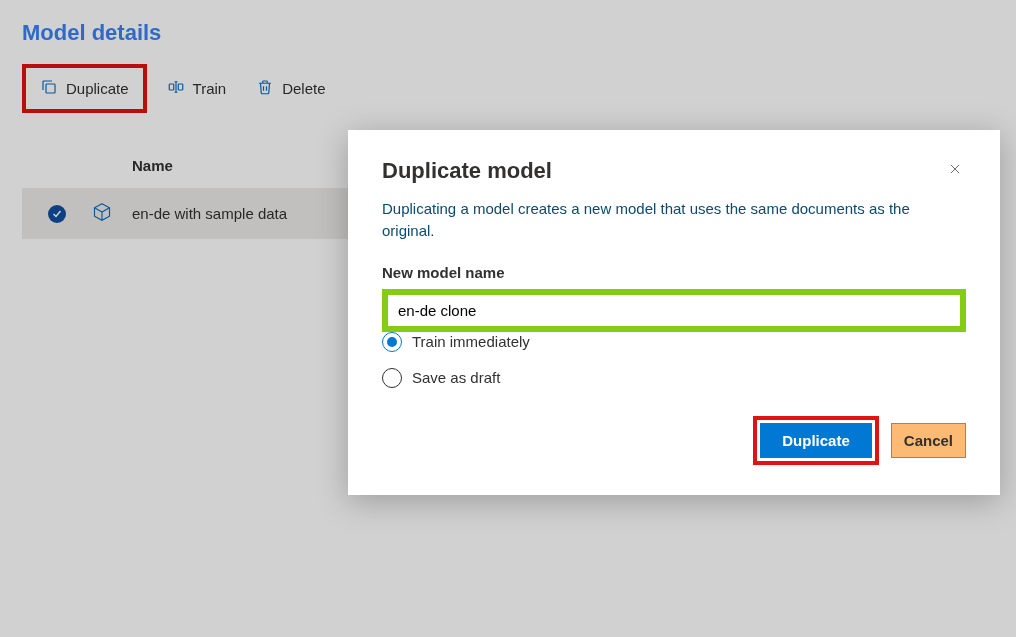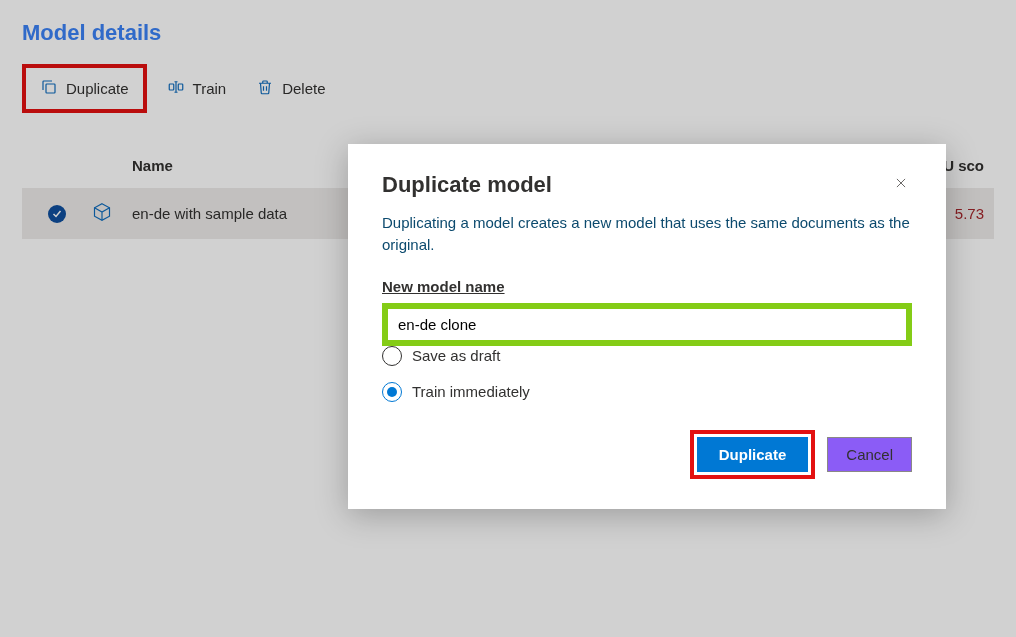--- a/index.html
+++ b/index.html
@@ -79,22 +79,22 @@
     position: absolute;
     inset: 0;
     background: rgba(0,0,0,0.18);
     display: flex;
     align-items: center;
     justify-content: center;
   }
   .dialog {
     position: absolute;
     left: 348px;
-    top: 144px;
-    width: 598px;
+    top: 130px;
+    width: 652px;
     background: #fff;
     padding: 28px 34px 30px 34px;
     box-shadow: 0 6px 30px rgba(0,0,0,0.25);
   }
   .dialog-header {
     display: flex;
     justify-content: space-between;
     align-items: flex-start;
   }
   .dialog-title {
@@ -109,21 +109,20 @@
   .dialog-desc {
     font-size: 15px;
     color: #0c4a6e;
     margin: 14px 0 22px 0;
     line-height: 1.45;
   }
   .field-label {
     font-weight: 600;
     font-size: 15px;
     margin-bottom: 8px;
-    text-decoration: underline;
   }
   .text-input {
     width: 100%;
     border: 6px solid #84cc16;
     padding: 7px 10px;
     font-size: 15px;
     font-family: inherit;
     outline: none;
   }
   .section-label {
@@ -159,26 +158,27 @@
   .btn-primary {
     background: #0078d4;
     color: #fff;
     border: none;
     font-weight: 600;
     font-size: 15px;
     padding: 9px 22px;
     cursor: pointer;
   }
   .btn-secondary {
-    background: #8b5cf6;
+    background: #fdba74;
     color: #323130;
     border: 1px solid #8a8886;
     font-size: 15px;
-    padding: 8px 18px;
-    cursor: pointer;
+    padding: 8px 12px;
+    cursor: pointer;
+    font-weight: bold;
   }
   .highlight-btn-wrap {
     border: 4px solid #e31111;
     padding: 3px;
   }
 </style>
 </head>
 <body>
 
 <div class="page">
@@ -261,28 +261,28 @@
         </span>
       </button>
     </div>
     <p class="dialog-desc">Duplicating a model creates a new model that uses the same documents as the original.</p>
 
     <div class="field-label">New model name</div>
     <input class="text-input" type="text" value="en-de clone" style="">
 
 
     <div class="radio-row">
+      <span class="radio selected">
+          <span class="dot"></span>
+        </span>
+      <span>Train immediately</span>
+    </div>
+    <div class="radio-row">
       <span class="radio"></span>
       <span>Save as draft</span>
-    </div>
-    <div class="radio-row">
-      <span class="radio selected">
-          <span class="dot"></span>
-        </span>
-      <span>Train immediately</span>
     </div>
 
     <div class="dialog-actions">
       <span class="highlight-btn-wrap">
         <button class="btn-primary">Duplicate</button>
       </span>
       <button class="btn-secondary">Cancel</button>
     </div>
   </div>
 </div>

